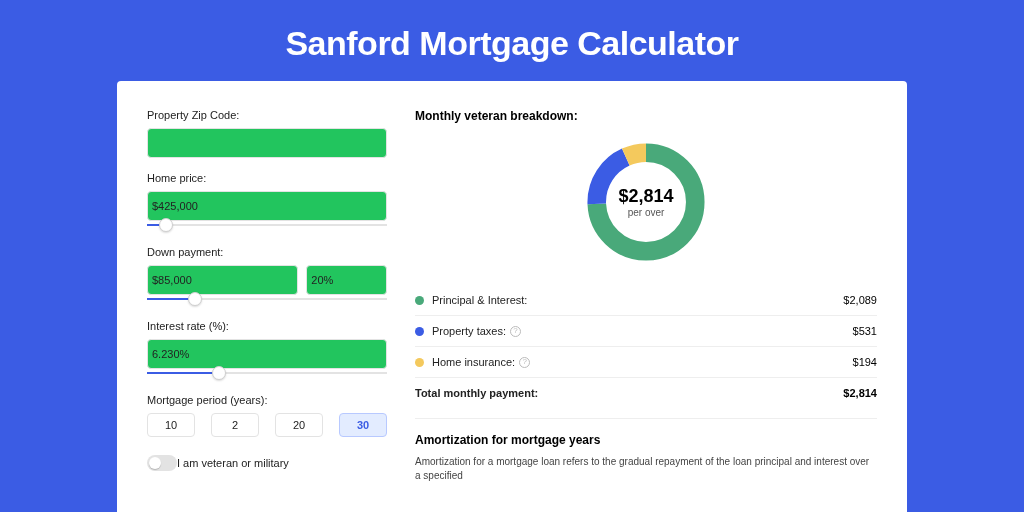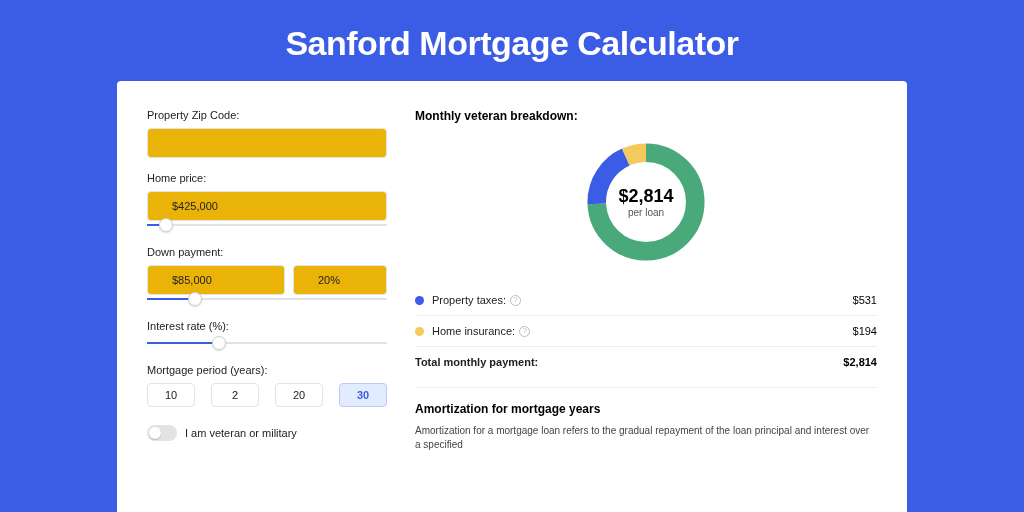--- a/index.html
+++ b/index.html
@@ -28,24 +28,24 @@
 
   
   .form-col { width: 240px; flex: 0 0 240px; }
   .field { margin-bottom: 14px; }
   .label { font-size: 11px; color: #222; margin-bottom: 7px; display: block; }
   .input {
     width: 100%;
     height: 30px;
     border: 1px solid #e3e3e3;
     border-radius: 4px;
-    padding: 0 24px;
+    padding: 0 4px;
     font-size: 11px;
     color: #222;
-    background: #eab308;
+    background: #22c55e;
   }
   .input-row { display: flex; gap: 8px; }
   .input-row .input:first-child { flex: 2; }
   .input-row .input:last-child  { flex: 1; }
 
   .slider-track {
     position: relative;
     height: 12px;
     margin-top: -1px;
   }
@@ -58,21 +58,21 @@
   }
 
   .period-row { display:flex; gap:16px; margin-top:6px; }
   .period-btn {
     flex:1; height:24px; border:1px solid #e3e3e3; border-radius:4px;
     background:#fff; font-size:11px; color:#222; display:flex; align-items:center; justify-content:center;
     cursor:pointer;
   }
   .period-btn.active { background:#E3ECFF; border-color:#b8c9ff; color:#3B5CE4; font-weight:600; }
 
-  .vet-row { display:flex; align-items:center; gap:8px; margin-top:18px; }
+  .vet-row { display:flex; align-items:center; margin-top:18px; }
   .switch { width:30px; height:16px; border-radius:8px; background:#e3e3e3; position:relative; cursor:pointer; }
   .switch-knob { position:absolute; left:2px; top:2px; width:12px; height:12px; border-radius:50%; background:#fff; box-shadow:0 1px 1px rgba(0,0,0,.2); }
   .vet-label { font-size:11px; color:#222; }
 
   
   .breakdown-col { flex:1; }
   .section-title { font-size:12px; font-weight:700; color:#000; margin-bottom:14px; }
 
   .donut-wrap { display:flex; justify-content:center; margin-bottom:18px; }
   .donut { position:relative; width:130px; height:130px; }
@@ -131,20 +131,21 @@
       </div>
       <div class="slider-track">
         <div class="slider-line"></div>
         <div class="slider-fill" style="width: 20%;"></div>
         <div class="slider-thumb" style="left: 20%;"></div>
       </div>
     </div>
 
     <div class="field">
       <label class="label">Interest rate (%):</label>
+      <input class="input" value="6.230%" style="">
       <div class="slider-track">
         <div class="slider-line"></div>
         <div class="slider-fill" style="width: 30%;"></div>
         <div class="slider-thumb" style="left: 30%;"></div>
       </div>
     </div>
 
     <div class="field">
       <label class="label">Mortgage period (years):</label>
       <div class="period-row" id="period-row">
@@ -169,26 +170,31 @@
 
     <div class="donut-wrap">
       <div class="donut">
         <svg viewBox="0 0 42 42" id="donut-svg">
             <circle cx="21" cy="21" r="15.915" fill="none" stroke="#49A97A" stroke-width="6" stroke-dasharray="74.23596304193319 25.76403695806681" stroke-dashoffset="0"></circle>
             <circle cx="21" cy="21" r="15.915" fill="none" stroke="#3B5CE4" stroke-width="6" stroke-dasharray="18.86993603411514 81.13006396588486" stroke-dashoffset="-74.23596304193319"></circle>
             <circle cx="21" cy="21" r="15.915" fill="none" stroke="#F4C95D" stroke-width="6" stroke-dasharray="6.89410092395167 93.10589907604833" stroke-dashoffset="-93.10589907604833"></circle>
           </svg>
         <div class="donut-center">
           <div class="donut-amount">$2,814</div>
-          <div class="donut-sub">per loan</div>
+          <div class="donut-sub">per over</div>
         </div>
       </div>
     </div>
 
     <div id="legend">
+        <div class="legend-row">
+          <span class="dot" style="background: rgb(73, 169, 122);"></span>
+          <span class="legend-label">Principal &amp; Interest:</span>
+          <span class="legend-val">$2,089</span>
+        </div>
         <div class="legend-row">
           <span class="dot" style="background: rgb(59, 92, 228);"></span>
           <span class="legend-label">Property taxes:<span class="info-icon">?</span></span>
           <span class="legend-val">$531</span>
         </div>
         <div class="legend-row">
           <span class="dot" style="background: rgb(244, 201, 93);"></span>
           <span class="legend-label">Home insurance:<span class="info-icon">?</span></span>
           <span class="legend-val">$194</span>
         </div>

